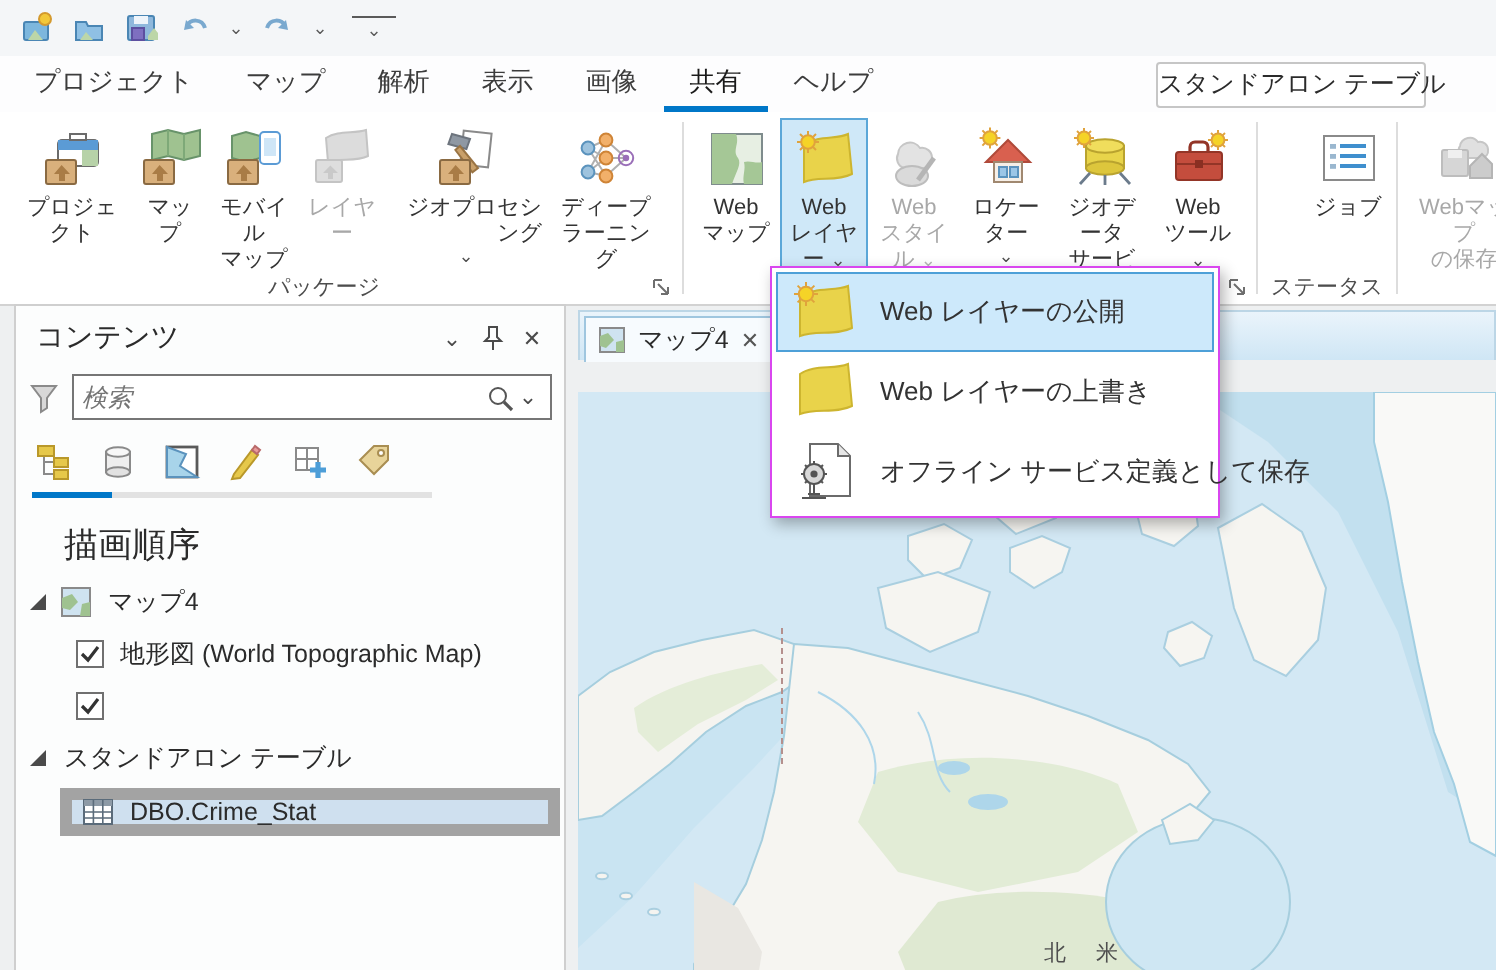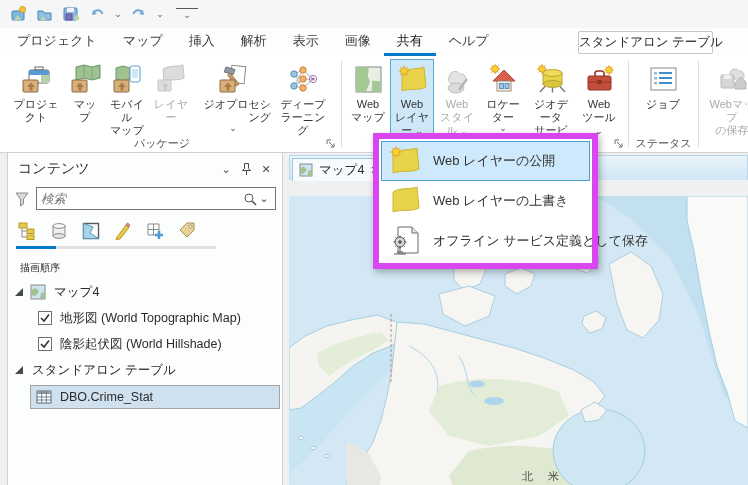--- a/index.html
+++ b/index.html
@@ -40,22 +40,22 @@
   .rbtn.active { background:#cfe8f8; border-color:#5ba7d8; }
   .rbtn.disabled { color:#a8a8a8; }
   .chev { font-size:9px; line-height:9px; color:#4f4f4f; }
   .rbtn.disabled .chev { color:#b5b5b5; }
   .grouplabel { position:absolute; bottom:1px; left:0; right:14px; text-align:center;
     font-size:11px; color:#4d4d4d; white-space:nowrap; }
   .launcher { position:absolute; right:3px; bottom:4px; }
   .gsep { position:absolute; top:5px; width:1px; height:86px; background:#dddddd; }
 
   
-  .menu { position:absolute; left:373px; top:133px; width:225px; z-index:60;
-    background:#ffffff; border:6px solid #d946ef; box-shadow:2px 3px 7px rgba(0,0,0,.30);
+  .menu { position:absolute; left:385px; top:133px; width:225px; z-index:60;
+    background:#ffffff; border:1px solid #d946ef; box-shadow:2px 3px 7px rgba(0,0,0,.30);
     padding:2px; }
   .menu-item { display:flex; align-items:center; gap:13px; height:40px;
     padding:0 6px; font-size:13px; color:#333; border:1px solid transparent; white-space:nowrap; }
   .menu-item.selected { background:#cde9fb; border-color:#4da0d8; }
   .menu-item .micon { width:32px; height:32px; flex:0 0 32px; }
 
   
   .panel { position:absolute; left:7px; top:152px; width:276px; height:333px;
     background:#fcfdfd; border:1px solid #cfcfcf; border-bottom:none; }
   .panel-head { height:32px; display:flex; align-items:center; padding:0 6px 0 10px; }
@@ -64,31 +64,31 @@
     color:#4a4a4a; font-size:11px; }
   .search-row { display:flex; align-items:center; padding:2px 6px 6px 6px; gap:6px; }
   .search-box { flex:1; height:23px; border:1px solid #767676; background:#fff;
     display:flex; align-items:center; padding:0 4px; }
   .search-box input { flex:1; border:none; outline:none; font-style:italic;
     font-size:12.5px; color:#555; font-family:inherit; background:transparent; min-width:0; }
   .ptabs { display:flex; gap:10px; padding:4px 0 0 8px; }
   .ptab { width:22px; height:22px; display:flex; align-items:center; justify-content:center; }
   .ptab-track { margin:4px 8px 0 8px; height:3px; width:200px; background:#e2e2e2; position:relative; }
   .ptab-track .on { position:absolute; left:0; top:0; height:3px; width:40px; background:#0077c8; }
-  .section-heading { font-size:10px; color:#2b2b2b; padding:12px 0 4px 12px; }
+  .section-heading { font-size:17px; color:#2b2b2b; padding:12px 0 4px 24px; }
   .tree { font-size:12.5px; color:#2b2b2b; }
   .trow { display:flex; align-items:center; height:26px; }
   .expander { width:10px; height:10px; margin-left:6px; }
   .titem-icon { width:16px; height:16px; margin-left:6px; }
   .tlabel { margin-left:8px; white-space:nowrap; }
   .indent1 { padding-left:30px; }
   .cbx { width:14px; height:14px; border:1px solid #707070; background:#fff;
     display:flex; align-items:center; justify-content:center; }
   .sel-row { margin:2px 2px 0 22px; height:24px; display:flex; align-items:center;
-    background:#cfe0ef; border:1px solid #a3a3a3; }
+    background:#cfe0ef; border:6px solid #a3a3a3; }
 
   
   .tabstrip { position:absolute; left:289px; top:155px; width:459px; height:25px;
     background:linear-gradient(#eaf4fb,#cfe6f5); border:1px solid #bcd6e6; border-bottom:none; }
   .vtab { position:absolute; left:2px; top:2px; height:23px; padding:0 6px;
     background:#f7fbfe; border:1px solid #9fc6df; border-bottom:none;
     display:flex; align-items:center; gap:6px; font-size:12.5px; color:#2b2b2b; }
   .vtab .close { font-size:11px; color:#555; }
   .mapcanvas { position:absolute; left:289px; top:196px; width:459px; height:305px; background:#d3e8f4; }
 </style>
@@ -130,21 +130,20 @@
         <path d="M12.5,8 C11,4.5 5,4 3.5,9" fill="none" stroke="#7aa9cf" stroke-width="2"></path>
       </svg>
   </span>
   <span class="qat-chev">⌄</span>
   <span class="qat-btn" style="border-top:1.5px solid #5a5a5a; height:12px; margin-left:6px; font-size:9px; color:#5a5a5a; padding-top:1px;">⌄</span>
 </div>
 
 <div class="tabrow">
   <span class="rtab">プロジェクト</span>
   <span class="rtab">マップ</span>
-  <span class="rtab">挿入</span>
   <span class="rtab">解析</span>
   <span class="rtab">表示</span>
   <span class="rtab">画像</span>
   <span class="rtab active">共有</span>
   <span class="rtab">ヘルプ</span>
   <span class="ctx-tab">スタンドアロン テーブル</span>
 </div>
 
 <div class="ribbon">
 
@@ -328,21 +327,21 @@
     <span class="launcher">
       <svg width="9" height="9">
           <path d="M1,1 h4 M1,1 v4 M3,3 L8,8 M8,8 v-3.5 M8,8 h-3.5" stroke="#6e6e6e" fill="none"></path>
         </svg>
     </span>
   </div>
 
   <div class="gsep" style="left:628px;"></div>
 
   <div class="rgroup" style="left:630px; width:67px;">
-    <div class="items" style="justify-content:flex-start; width:100%;padding-left:10px;">
+    <div class="items" style="justify-content:flex-end; width:100%;">
       <div class="rbtn" style="width:46px;">
         <span class="ricon">
           <svg width="32" height="34">
               <rect x="4" y="5" width="25" height="22" fill="#ffffff" stroke="#8a8a8a"></rect>
               <g stroke="#3f8fce" stroke-width="2">
                 <path d="M12,10 h13 M12,15 h13 M12,20 h13"></path>
               </g>
               <g fill="#9ab7cf">
                 <rect x="7" y="9" width="3" height="2.4"></rect>
                 <rect x="7" y="14" width="3" height="2.4"></rect>
@@ -477,21 +476,20 @@
           </svg>
       </span>
       <span class="tlabel">地形図 (World Topographic Map)</span>
     </div>
     <div class="trow indent1">
       <span class="cbx">
         <svg width="10" height="10">
             <polyline points="1,5 4,8 9,1.5" fill="none" stroke="#333" stroke-width="1.6"></polyline>
           </svg>
       </span>
-      <span class="tlabel">陰影起伏図 (World Hillshade)</span>
     </div>
     <div class="trow">
       <span class="expander">
         <svg width="10" height="10">
             <polygon points="9,1 9,9 1,9" fill="#4a4a4a"></polygon>
           </svg>
       </span>
       <span class="tlabel">スタンドアロン テーブル</span>
     </div>
     <div class="sel-row">

